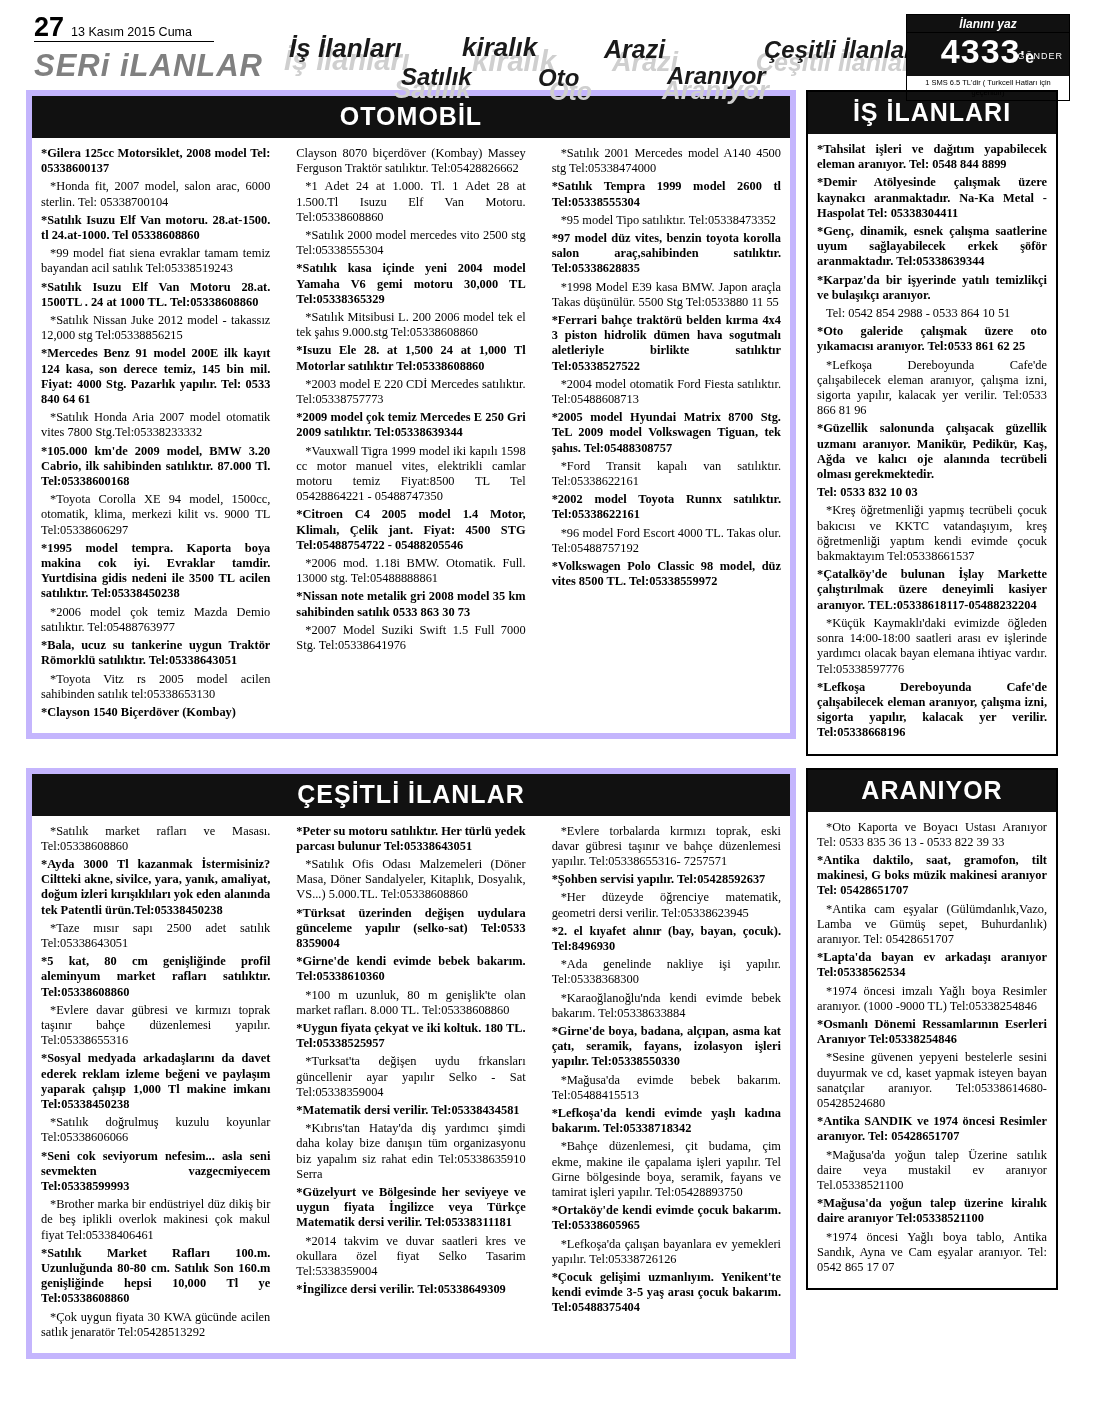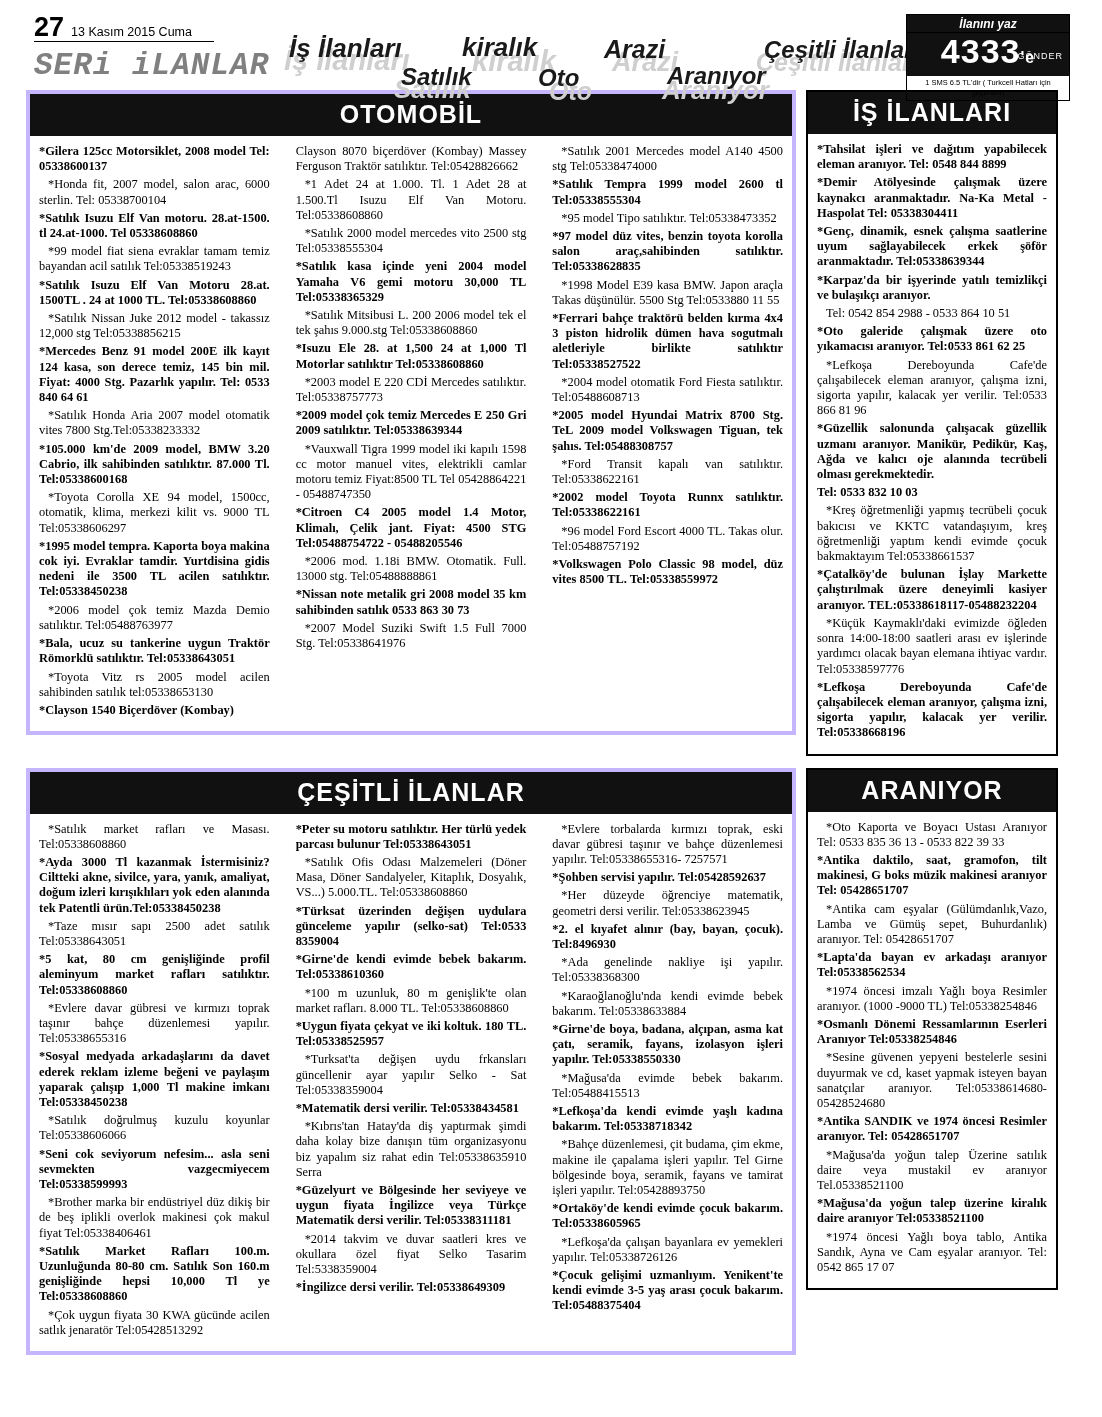--- a/index.html
+++ b/index.html
@@ -12,40 +12,40 @@
     position:relative;
   }
   .page { position:relative; width:1102px; height:1417px; padding:14px 26px; }
 
   
   .masthead { position:relative; height:76px; }
   .mast-left { position:absolute; left:8px; top:0; width:250px; }
   .mast-date-row { display:flex; align-items:flex-end; gap:7px; border-bottom:1px solid #000; padding-bottom:1px; width:180px;}
   .mast-daynum { font-family:"Liberation Sans", sans-serif; font-weight:bold; font-size:27px; line-height:26px; }
   .mast-date { font-family:"Liberation Sans", sans-serif; font-size:12.5px; line-height:16px; }
-  .mast-title { font-family:Liberation Mono, monospace; font-weight:bold; font-style:italic; font-size:31px; letter-spacing:1px; color:#808080; margin-top:6px; }
+  .mast-title { font-family:Liberation Sans, sans-serif; font-weight:bold; font-style:italic; font-size:31px; letter-spacing:1px; color:#808080; margin-top:6px; }
 
   .mast-words { position:absolute; left:258px; top:4px; width:640px; height:72px; }
   .mw { position:absolute; font-family:"Liberation Sans", sans-serif; font-weight:bold; font-style:italic; }
   .mw.shadow { color:#cfcfcf; }
   .mw.front { color:#1a1a1a; }
 
   .mast-sms { position:absolute; right:6px; top:0px; width:164px; }
   .sms-top { background:#111; color:#fff; font-family:"Liberation Sans", sans-serif; font-style:italic; font-weight:bold; font-size:12px; text-align:center; padding:2px 0 1px; border:1px solid #000;}
   .sms-num { background:#111; color:#fff; font-family:"Liberation Sans", sans-serif; font-weight:bold; font-size:34px; text-align:center; line-height:36px; letter-spacing:1px; position:relative; border-left:1px solid #000; border-right:1px solid #000;}
   .sms-num .e { font-size:16px; }
   .sms-gonder { position:absolute; right:6px; bottom:2px; font-size:9px; font-weight:normal; letter-spacing:1px;}
   .sms-note { font-size:7.5px; text-align:center; line-height:10px; font-family:"Liberation Sans", sans-serif; border:1px solid #000; border-top:0; padding:2px 3px; }
 
   
   .cols { display:flex; gap:10px; }
   .col-main { width:770px; }
   .col-side { width:252px;border-radius:11px; }
 
-  .sec { border:4px solid #c4b5fd; background:#fff; margin-bottom:12px; }
+  .sec { border:6px solid #c4b5fd; background:#fff; margin-bottom:12px; }
   .sec-head { background:#111; color:#fff; text-align:center; font-family:"Liberation Sans", sans-serif; font-weight:bold; font-size:25px; letter-spacing:1px; padding:6px 0 7px; }
   .sec-body { padding:8px 9px 10px; display:flex; gap:26px; }
   .subcol { flex:1; }
 
   .ad { font-size:12.4px; line-height:15.2px; margin-bottom:3px; text-align:justify; }
   .ad.b { font-weight:bold; }
   .ad.ind { text-indent:9px; }
 
   .side-sec { border:2px solid #000; }
   .side-body { padding:8px 9px 10px; }
@@ -201,21 +201,21 @@
           </div>
           <div class="subcol">
             <div class="ad b">*Peter su motoru satılıktır. Her türlü yedek parcası bulunur Tel:05338643051</div>
             <div class="ad ind">*Satılık Ofis Odası Malzemeleri (Döner Masa, Döner Sandalyeler, Kitaplık, Dosyalık, VS...) 5.000.TL. Tel:05338608860</div>
             <div class="ad b">*Türksat üzerinden değişen uydulara günceleme yapılır (selko-sat) Tel:0533 8359004</div>
             <div class="ad b">*Girne'de kendi evimde bebek bakarım. Tel:05338610360</div>
             <div class="ad ind">*100 m uzunluk, 80 m genişlik'te olan market rafları. 8.000 TL. Tel:05338608860</div>
             <div class="ad b">*Uygun fiyata çekyat ve iki koltuk. 180 TL. Tel:05338525957</div>
             <div class="ad ind">*Turksat'ta değişen uydu frkansları güncellenir ayar yapılır Selko - Sat Tel:05338359004</div>
             <div class="ad b">*Matematik dersi verilir. Tel:05338434581</div>
-            <div class="ad ind">*Kıbrıs'tan Hatay'da diş yaptırmak şimdi daha kolay bize danışın tüm organizasyonu biz yapalım siz rahat edin Tel:05338635910 Serra</div>
+            <div class="ad ind">*Kıbrıs'tan Hatay'da diş yardımcı şimdi daha kolay bize danışın tüm organizasyonu biz yapalım siz rahat edin Tel:05338635910 Serra</div>
             <div class="ad b">*Güzelyurt ve Bölgesinde her seviyeye ve uygun fiyata İngilizce veya Türkçe Matematik dersi verilir. Tel:05338311181</div>
             <div class="ad ind">*2014 takvim ve duvar saatleri kres ve okullara özel fiyat Selko Tasarim Tel:5338359004</div>
             <div class="ad b">*İngilizce dersi verilir. Tel:05338649309</div>
           </div>
           <div class="subcol">
             <div class="ad ind">*Evlere torbalarda kırmızı toprak, eski davar gübresi taşınır ve bahçe düzenlemesi yapılır. Tel:05338655316- 7257571</div>
             <div class="ad b">*Şohben servisi yapılır. Tel:05428592637</div>
             <div class="ad ind">*Her düzeyde öğrenciye matematik, geometri dersi verilir. Tel:05338623945</div>
             <div class="ad b">*2. el kıyafet alınır (bay, bayan, çocuk). Tel:8496930</div>
             <div class="ad ind">*Ada genelinde nakliye işi yapılır. Tel:05338368300</div>

